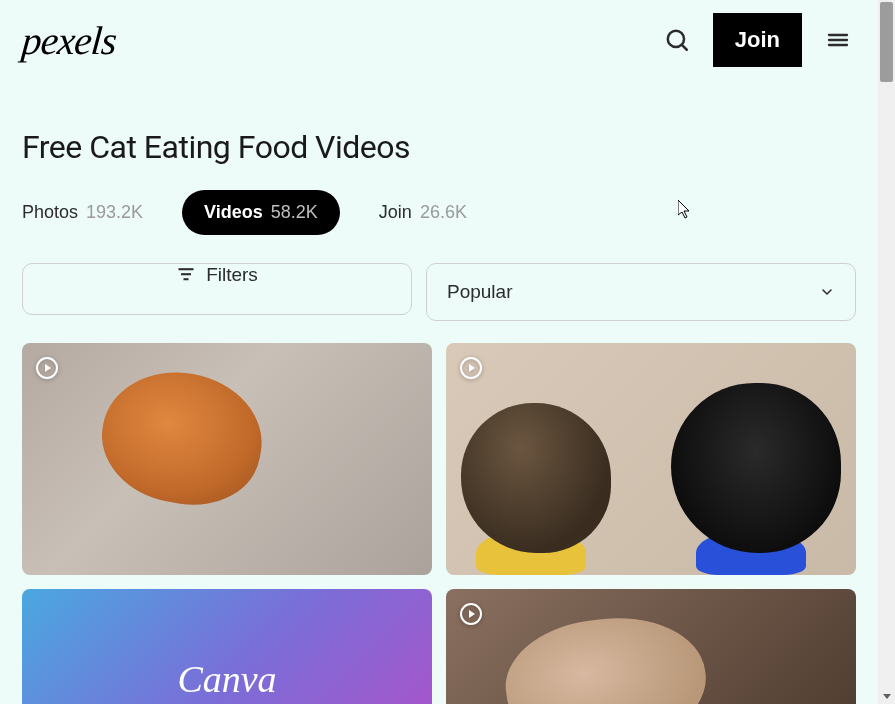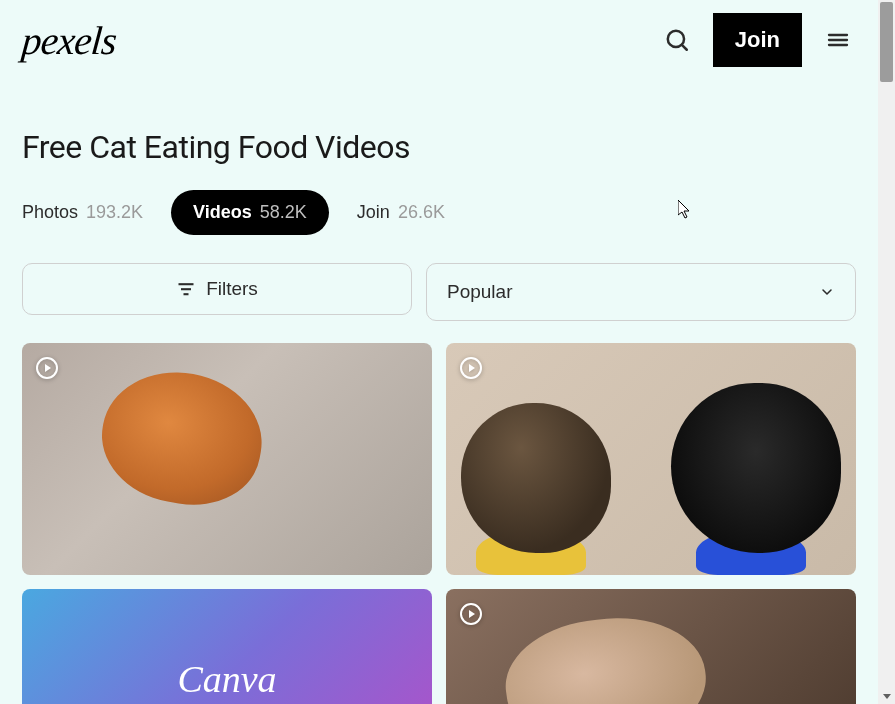--- a/index.html
+++ b/index.html
@@ -97,21 +97,21 @@
 .page-title {
   font-size: 32px;
   font-weight: 400;
   color: #1a1a1a;
   padding: 48px 0 24px 22px;
   letter-spacing: -0.5px;
 }
 .tabs {
   display: flex;
   align-items: center;
-  gap: 28px;
+  gap: 39px;
   padding: 0 0 0 22px;
   margin-bottom: 28px;
 }
 .tab {
   display: flex;
   align-items: center;
   gap: 8px;
   padding: 12px 22px;
   border-radius: 999px;
   font-size: 18px;
@@ -143,21 +143,21 @@
 }
 .controls-row {
   display: flex;
   gap: 14px;
   padding: 0 22px;
   margin-bottom: 22px;
 }
 .filters-btn {
   flex: 1;
   display: flex;
-  align-items: center;
+  align-items: flex-start;
   justify-content: center;
   gap: 10px;
   height: 52px;
   border: 1px solid #d0d0d0;
   border-radius: 10px;
   background: transparent;
   font-size: 19px;
   font-weight: 500;
   color: #2c2c2c;
   cursor: pointer;

